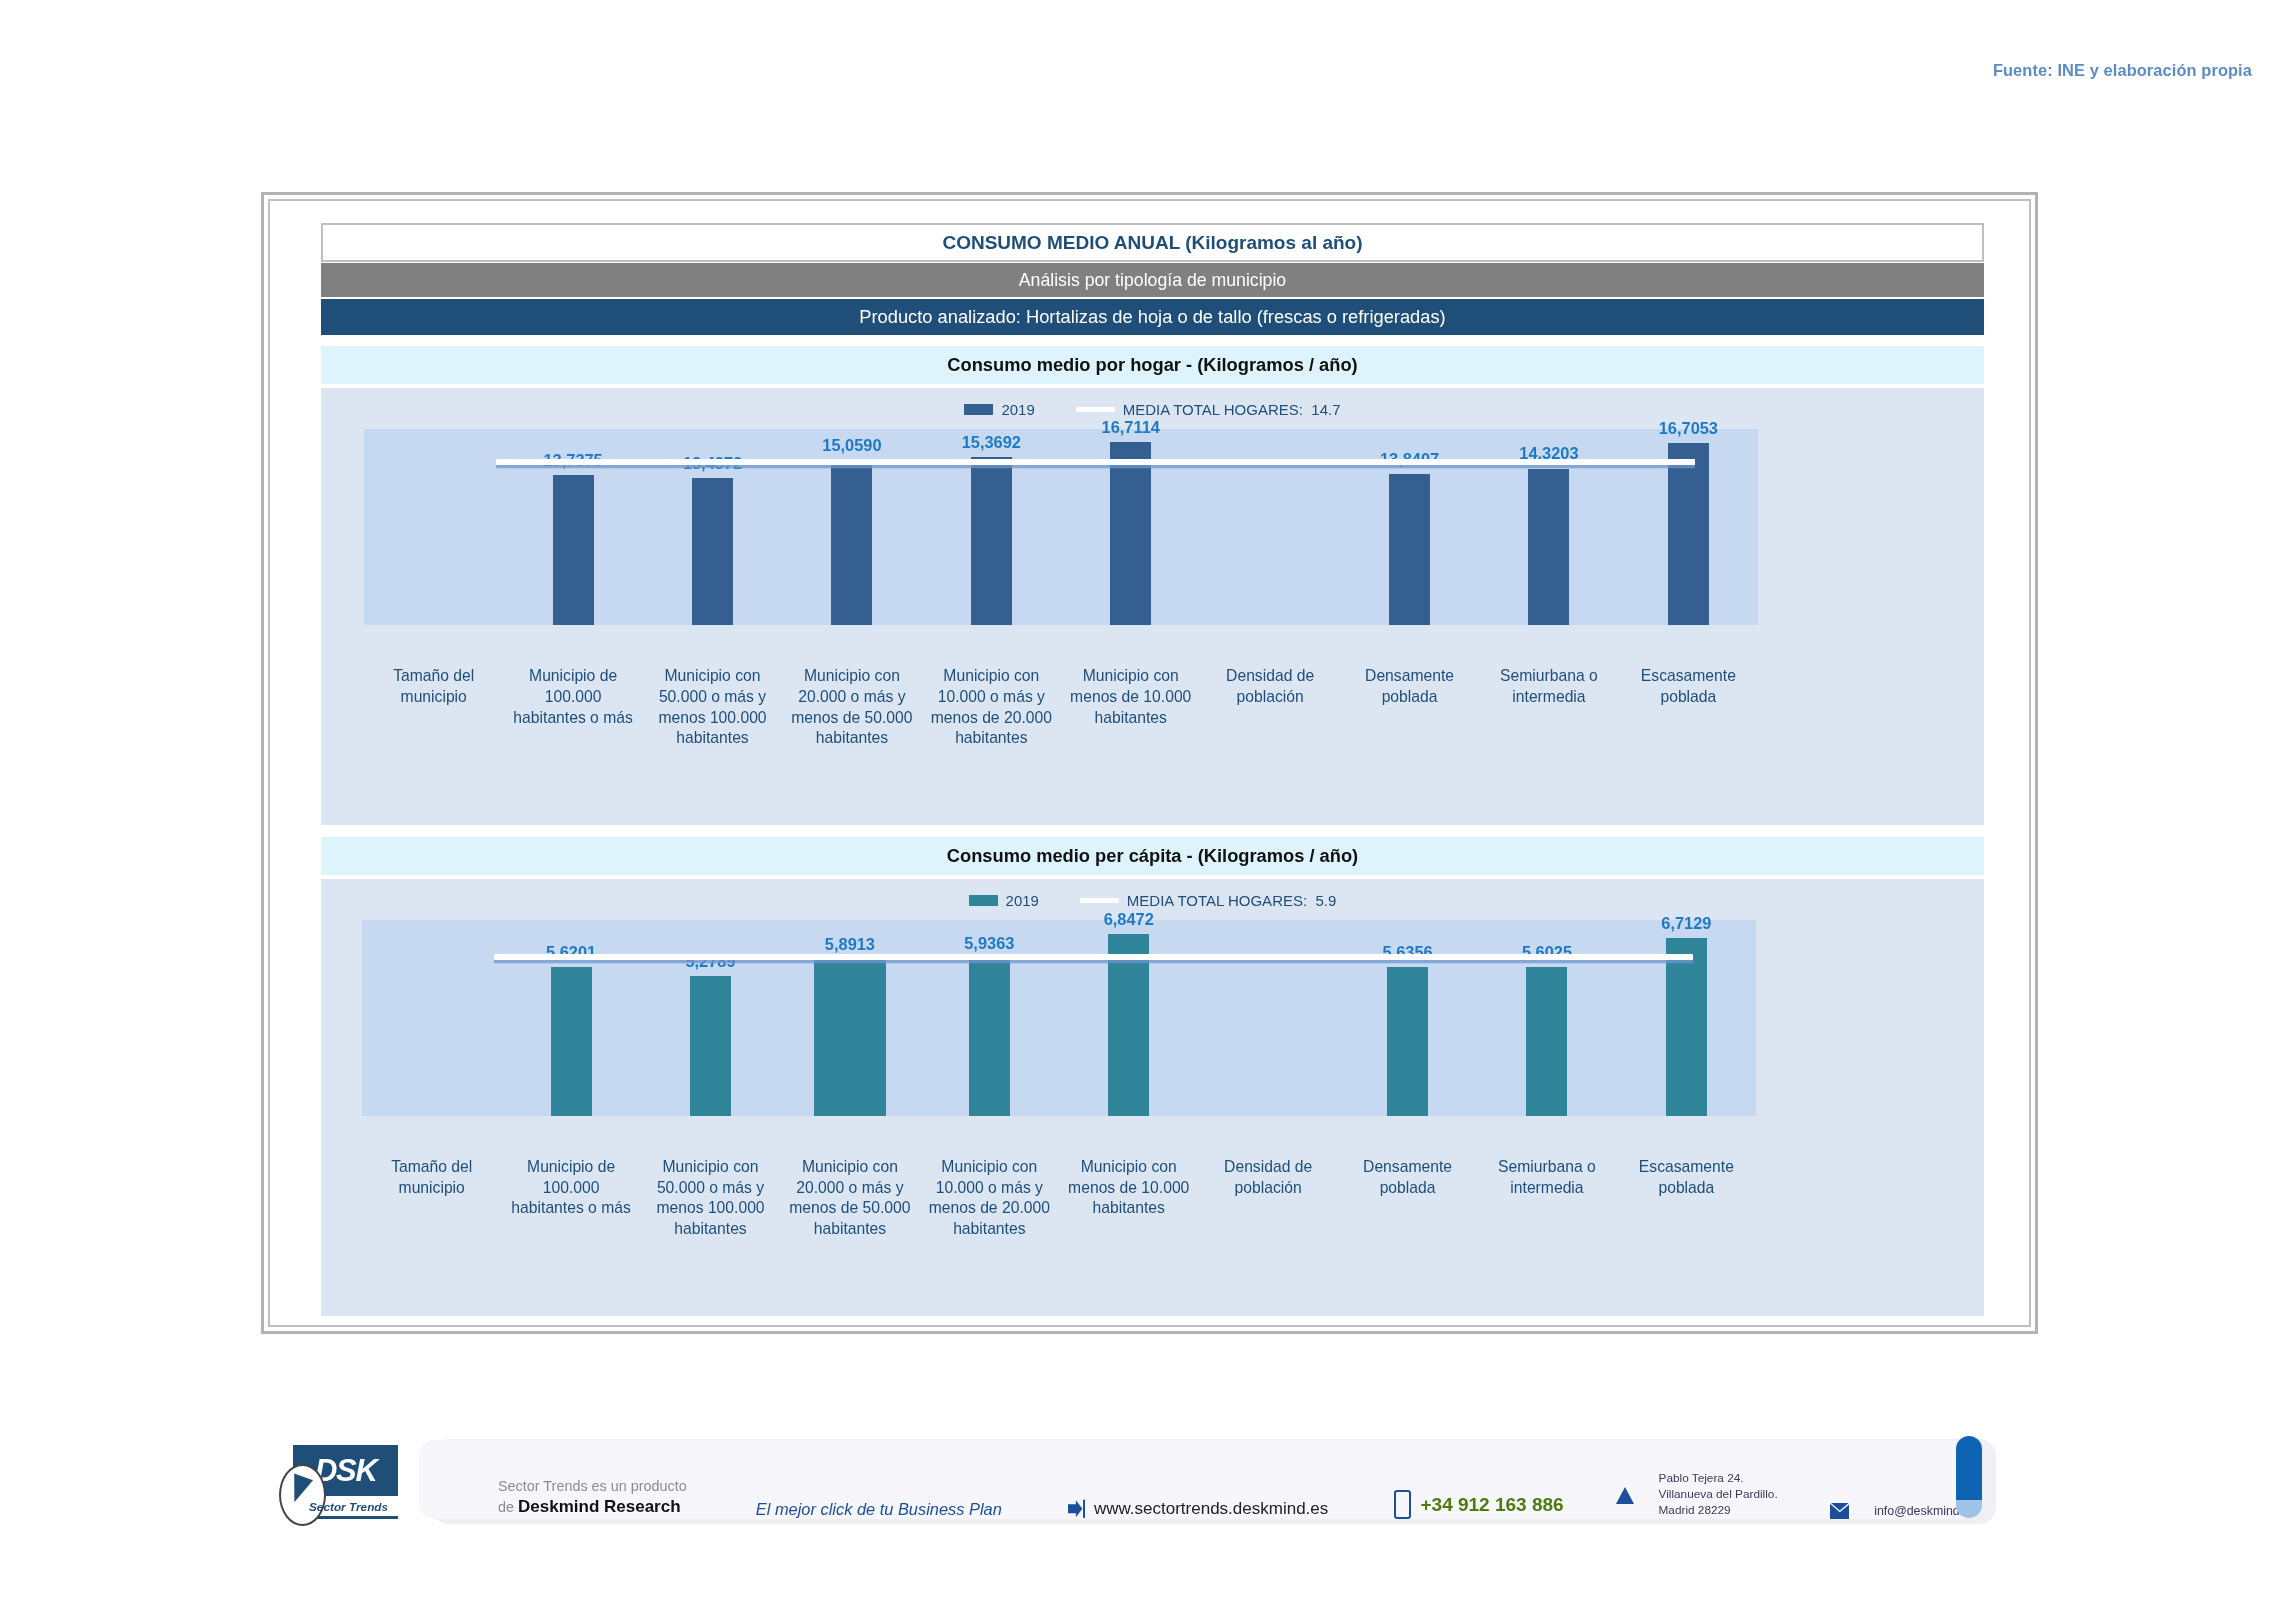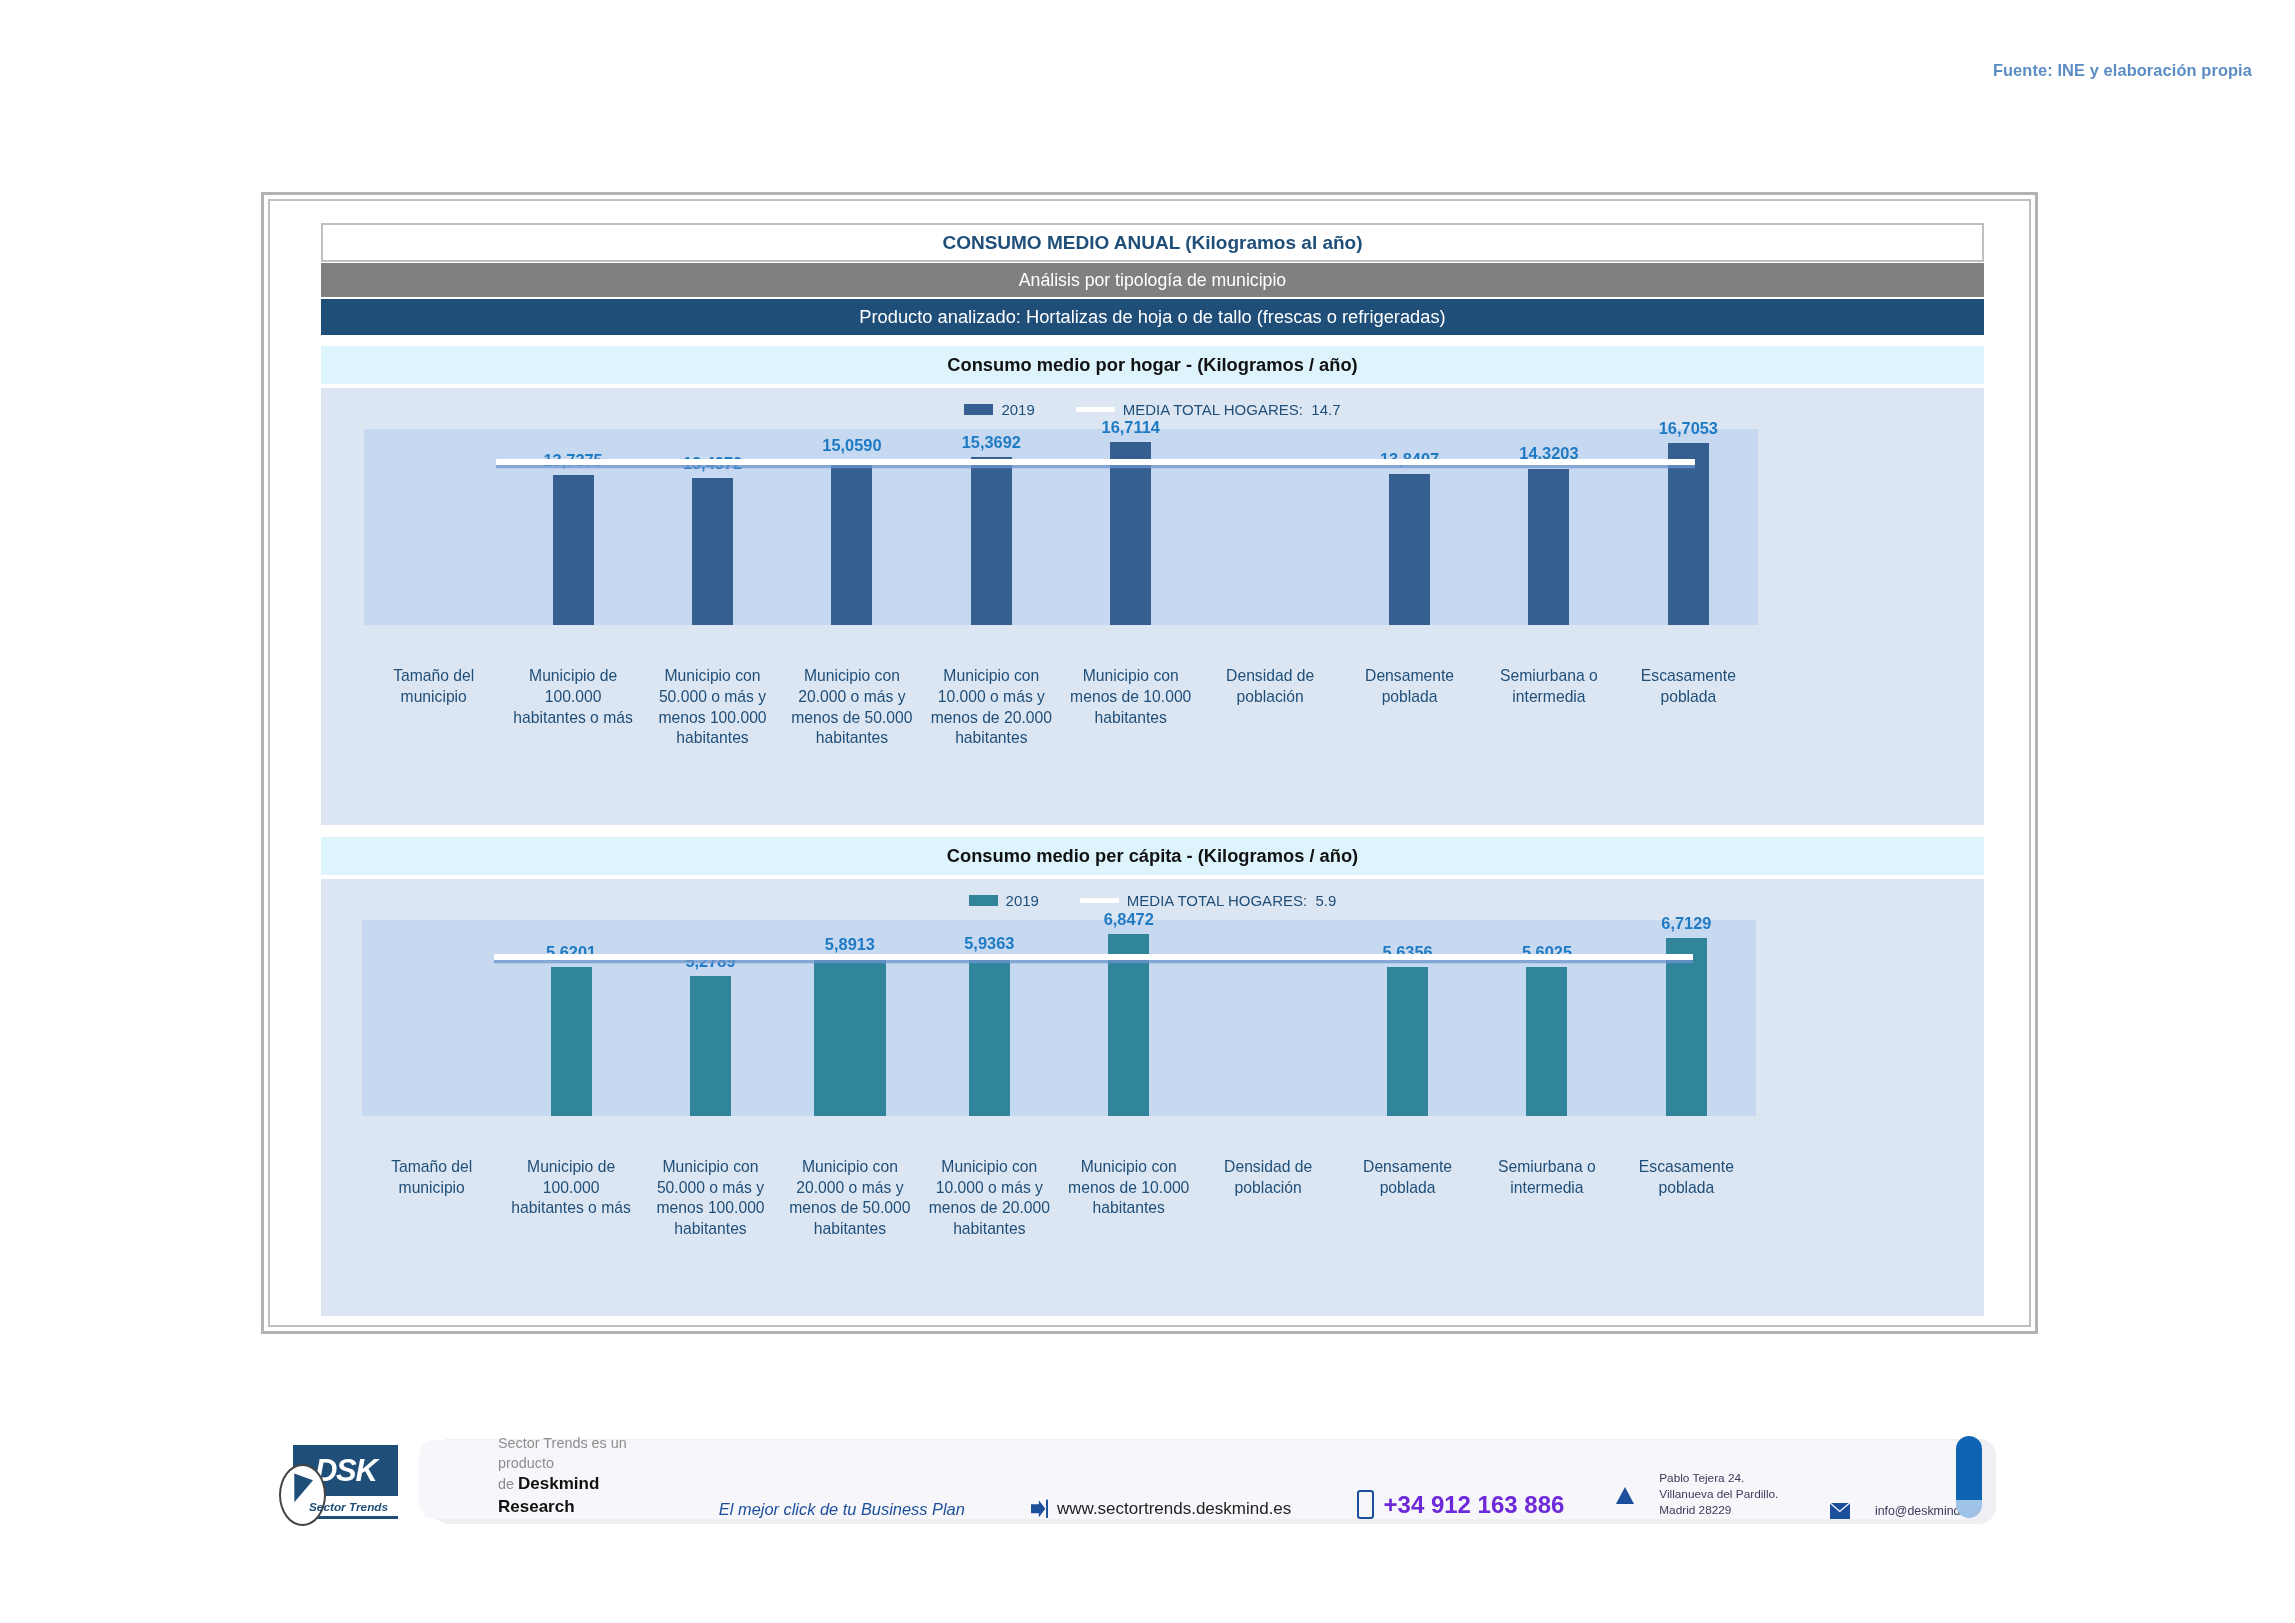--- a/index.html
+++ b/index.html
@@ -172,21 +172,21 @@
   }
   .f-product b{color:#111111;font-size:17px;}
   .f-claim{
     margin-left:39px;font-size:16.4px;font-weight:normal;font-style:italic;
     color:#1B4F9C;white-space:nowrap;
   }
   .f-web{
     margin-left:36px;font-size:17px;color:#222222;white-space:nowrap;
   }
   .f-phone{
-    margin-left:36px;font-size:24px;font-weight:bold;color:#6d28d9;
+    margin-left:36px;font-size:19px;font-weight:bold;color:#4d7c0f;
     white-space:nowrap;
   }
   .f-addr{
     margin-left:17px;font-size:11.8px;color:#3a3a5a;line-height:1.35;
     white-space:nowrap;
   }
   .f-mail{
     margin-left:17px;font-size:12.4px;color:#3a3a5a;white-space:nowrap;
   }
   .ic{display:inline-block;vertical-align:middle;}

